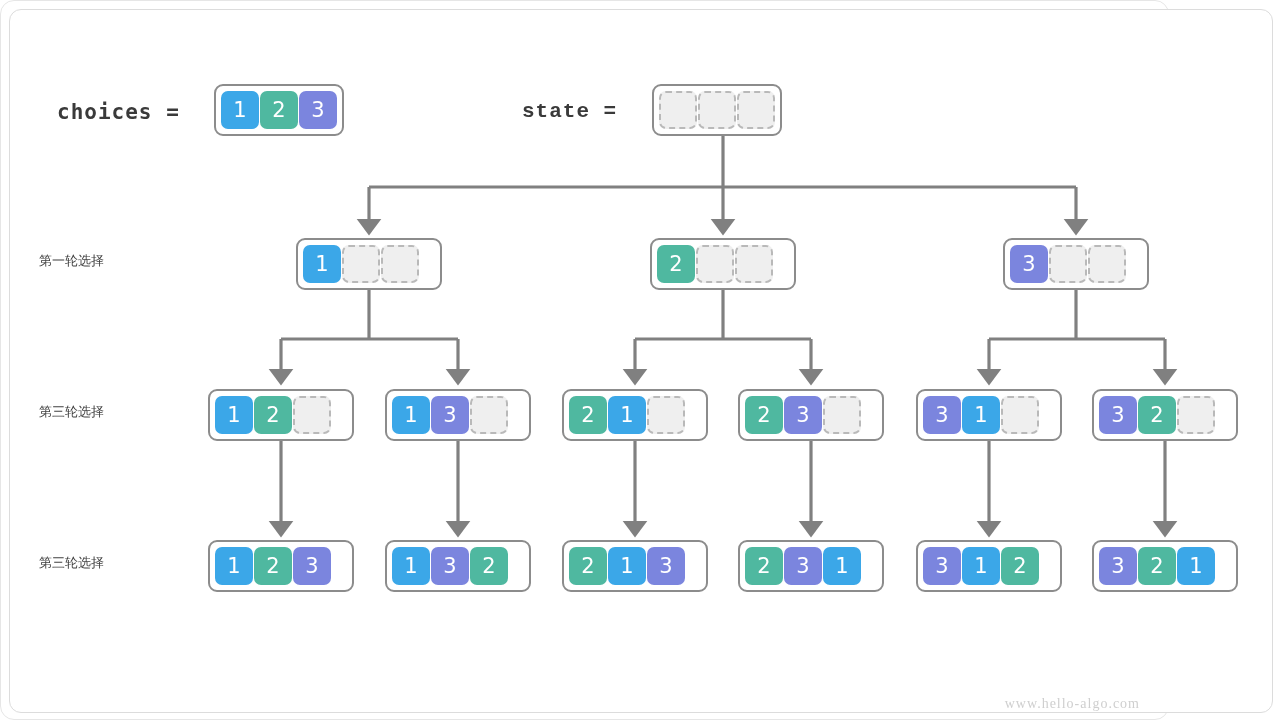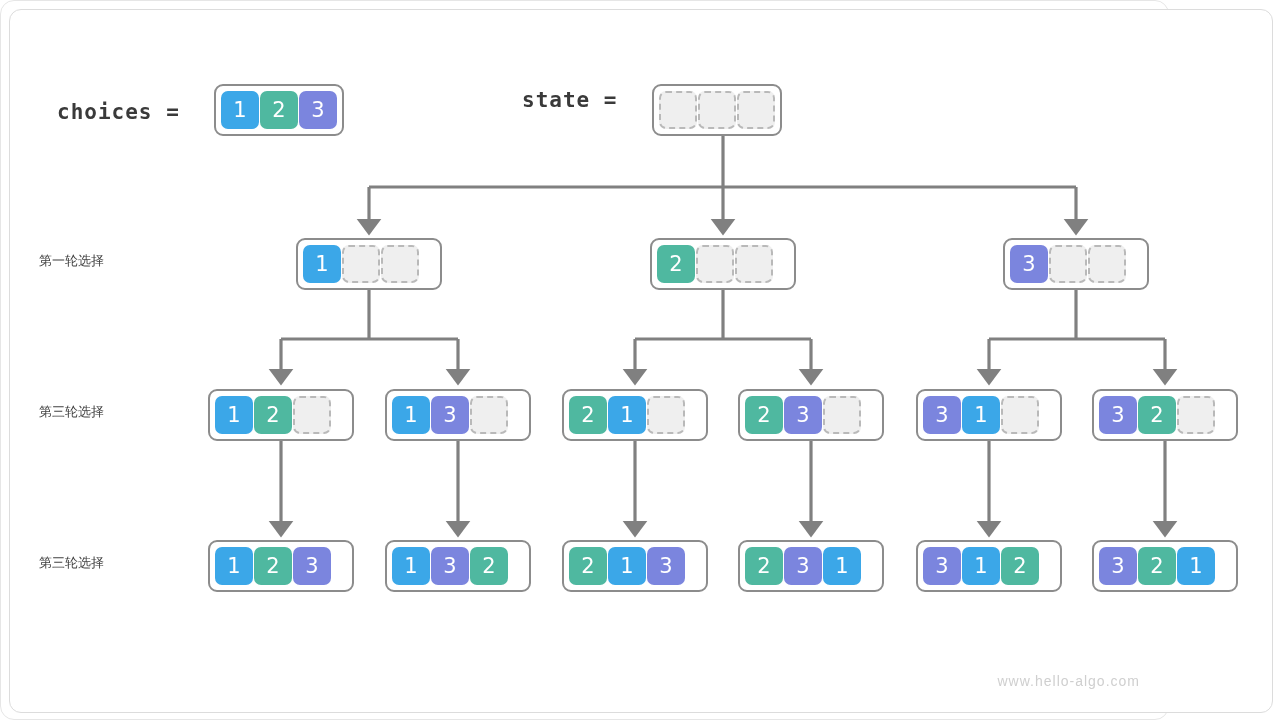--- a/index.html
+++ b/index.html
@@ -35,22 +35,22 @@
   }
   .row-label{
     position:absolute;
     font-size:13px;
     color:#3f3f3f;
     white-space:nowrap;
     font-family:"Liberation Sans",sans-serif;
   }
   .watermark{
     position:absolute;
-    right:28px;bottom:30px;
-    font-family:Liberation Sans, sans-serif;
+    right:28px;bottom:7px;
+    font-family:Liberation Serif, serif;
     font-size:14px;
     color:#cfcfcf;
     letter-spacing:1px;
     white-space:nowrap;
     text-align:center;
   }
 
   
   .arr{
     position:absolute;
@@ -125,21 +125,21 @@
     </g>
   </svg>
 
   <div class="mono-label" style="left:56px;top:99px;">choices =</div>
   <div class="arr" id="choices-array" style="left:213px;top:83px;">
       <div class="cell v1">1</div>
       <div class="cell v2">2</div>
       <div class="cell v3">3</div>
     </div>
 
-  <div class="mono-label" style="left:521px;top:87px;">state =</div>
+  <div class="mono-label" style="left:521px;top:99px;font-family:Liberation Mono, monospace;">state =</div>
   <div class="arr" id="state-array" style="left:651px;top:83px;">
       <div class="cell empty"></div>
       <div class="cell empty"></div>
       <div class="cell empty"></div>
     </div>
 
   <div class="row-label" style="left:38px;top:251px;">第一轮选择</div>
   <div class="row-label" style="left:38px;top:402px;">第三轮选择</div>
   <div class="row-label" style="left:38px;top:553px;text-align:center;">第三轮选择</div>
 

